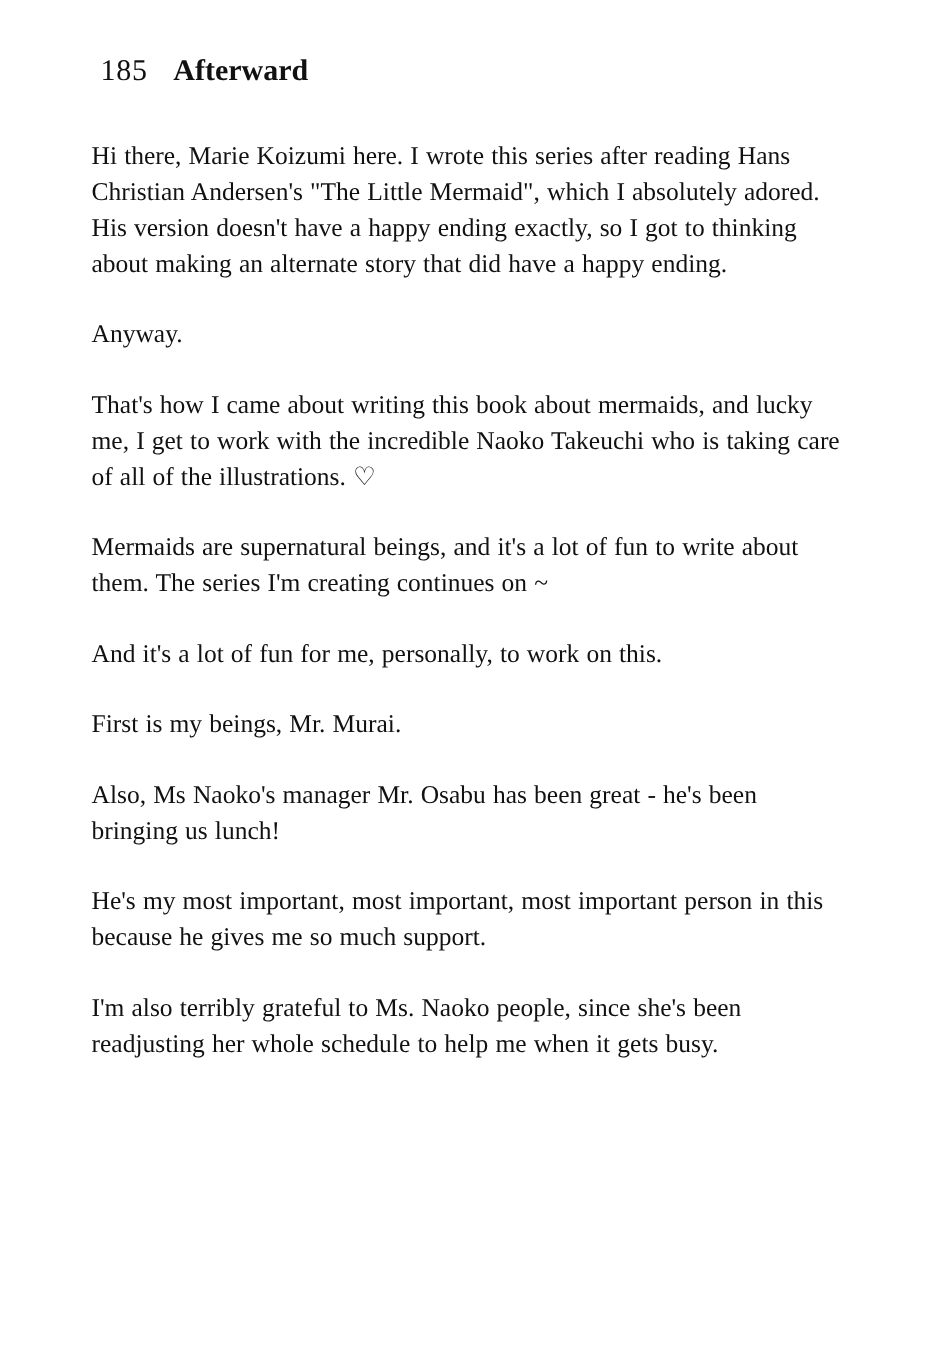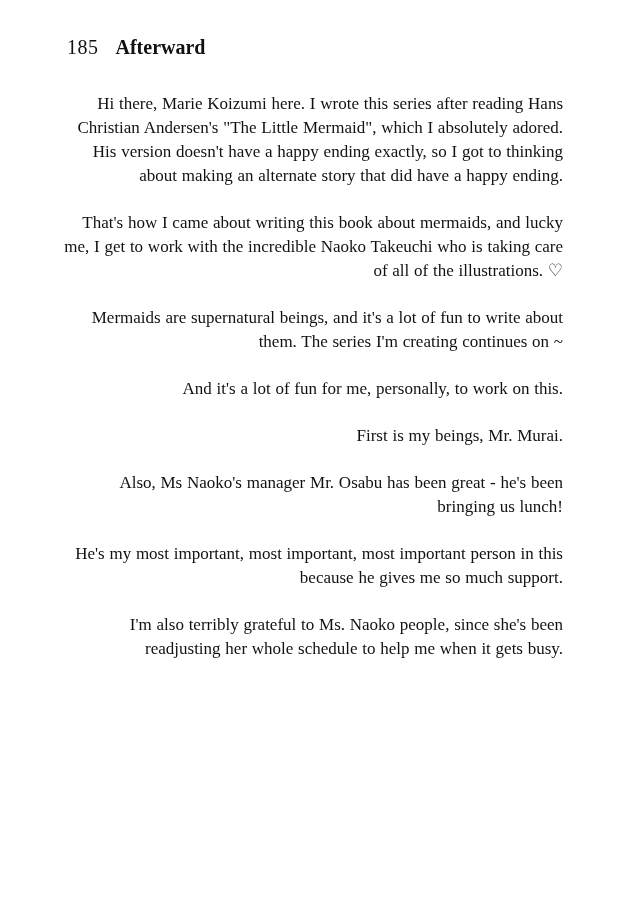--- a/index.html
+++ b/index.html
@@ -33,36 +33,37 @@
     letter-spacing: 0.5px;
   }
   .page-title {
     font-weight: bold;
   }
   .afterword-text p {
     width: 502px;
     margin: 0 0 23px 0;
     font-size: 17px;
     line-height: 24px;
-    text-align: right;
+    text-align: left;
     word-spacing: 0.5px;
   }
 </style>
 </head>
 <body>
 
 <div class="page">
   <header class="page-header">
     <span class="page-number">185</span><span class="page-title">Afterward</span>
   </header>
 
   <main class="afterword-text">
 
       <p>Hi there, Marie Koizumi here. I wrote this series after reading Hans Christian Andersen's "The Little Mermaid", which I absolutely adored. His version doesn't have a happy ending exactly, so I got to thinking about making an alternate story that did have a happy ending.</p>
 
+      <p>Anyway.</p>
 
       <p>That's how I came about writing this book about mermaids, and lucky me, I get to work with the incredible Naoko Takeuchi who is taking care of all of the illustrations. ♡</p>
 
       <p>Mermaids are supernatural beings, and it's a lot of fun to write about them. The series I'm creating continues on ~</p>
 
 
       <p>And it's a lot of fun for me, personally, to work on this.</p>
 
 
       <p>First is my beings, Mr. Murai.</p>

